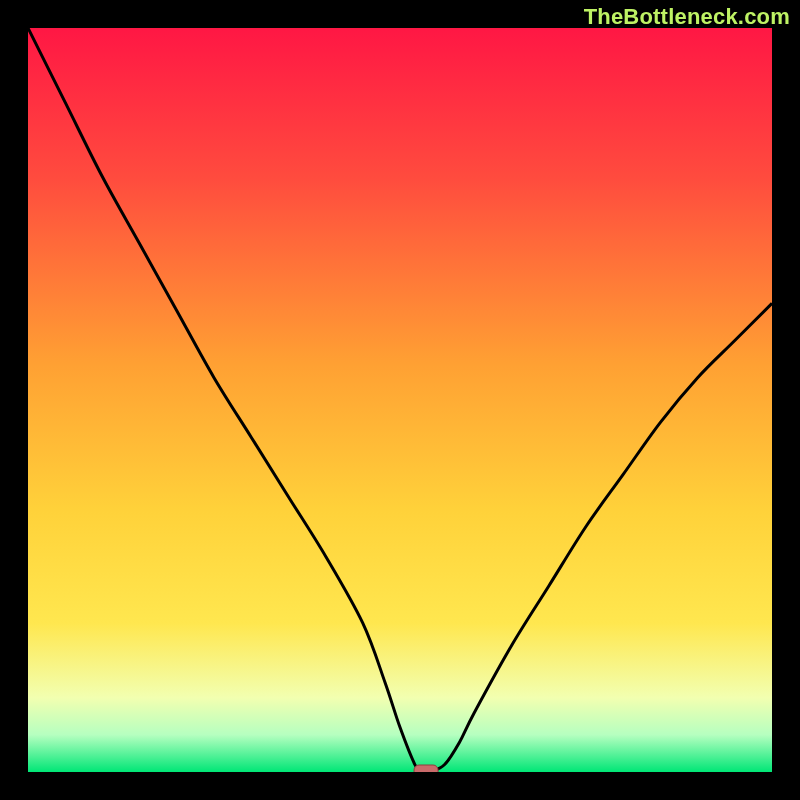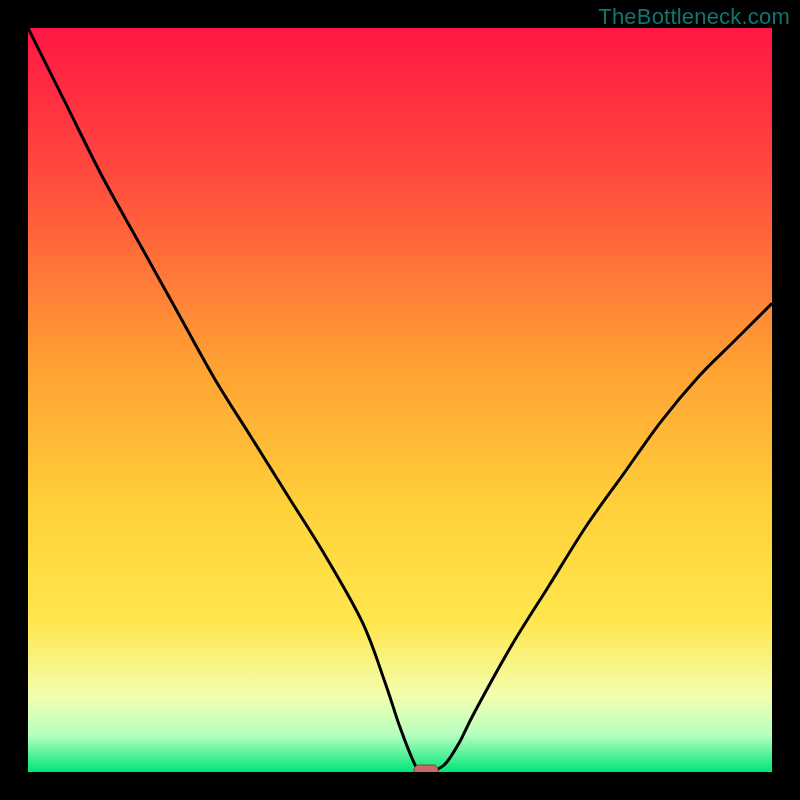--- a/index.html
+++ b/index.html
@@ -16,23 +16,23 @@
     left: 0;
     top: 0;
     width: 800px;
     height: 800px;
     background: #000;
   }
   .watermark {
     position: absolute;
     top: 4px;
     right: 10px;
-    color: #0f766e;
+    color: #bef264;
     font-size: 22px;
-    font-weight: 400;
+    font-weight: 700;
     letter-spacing: 0.2px;
   }
   .plot {
     position: absolute;
     left: 28px;
     top: 28px;
     width: 744px;
     height: 744px;
   }
   .plot svg {

